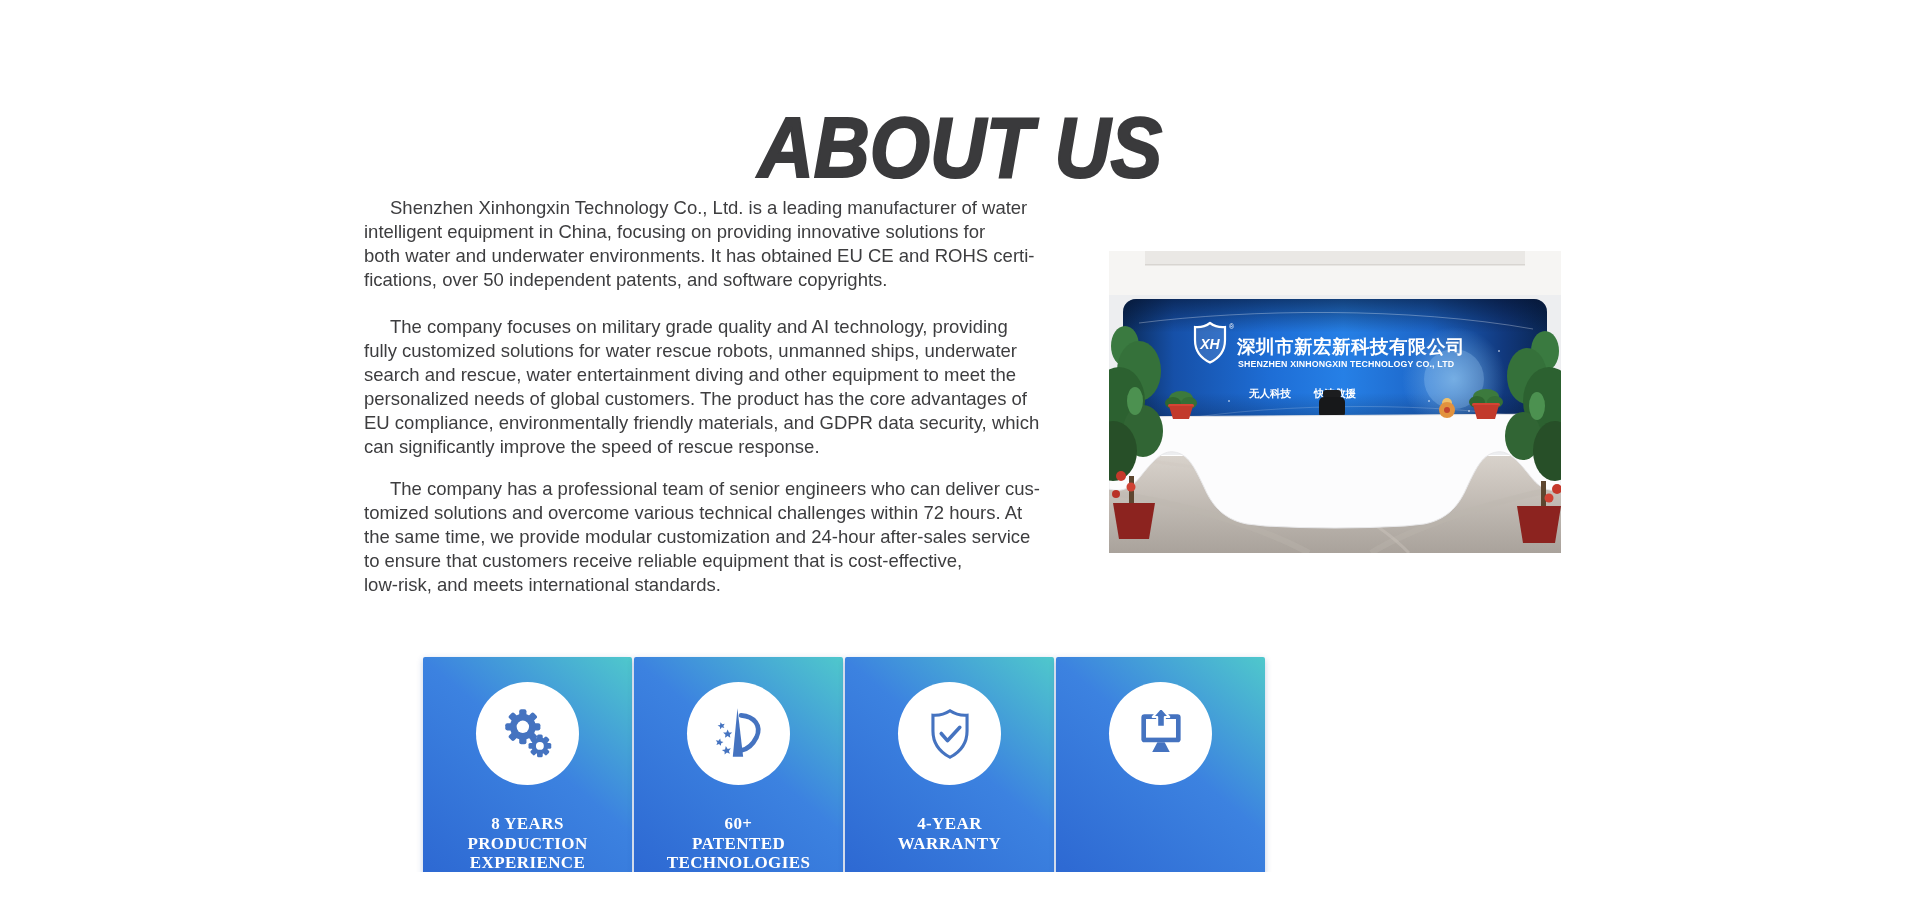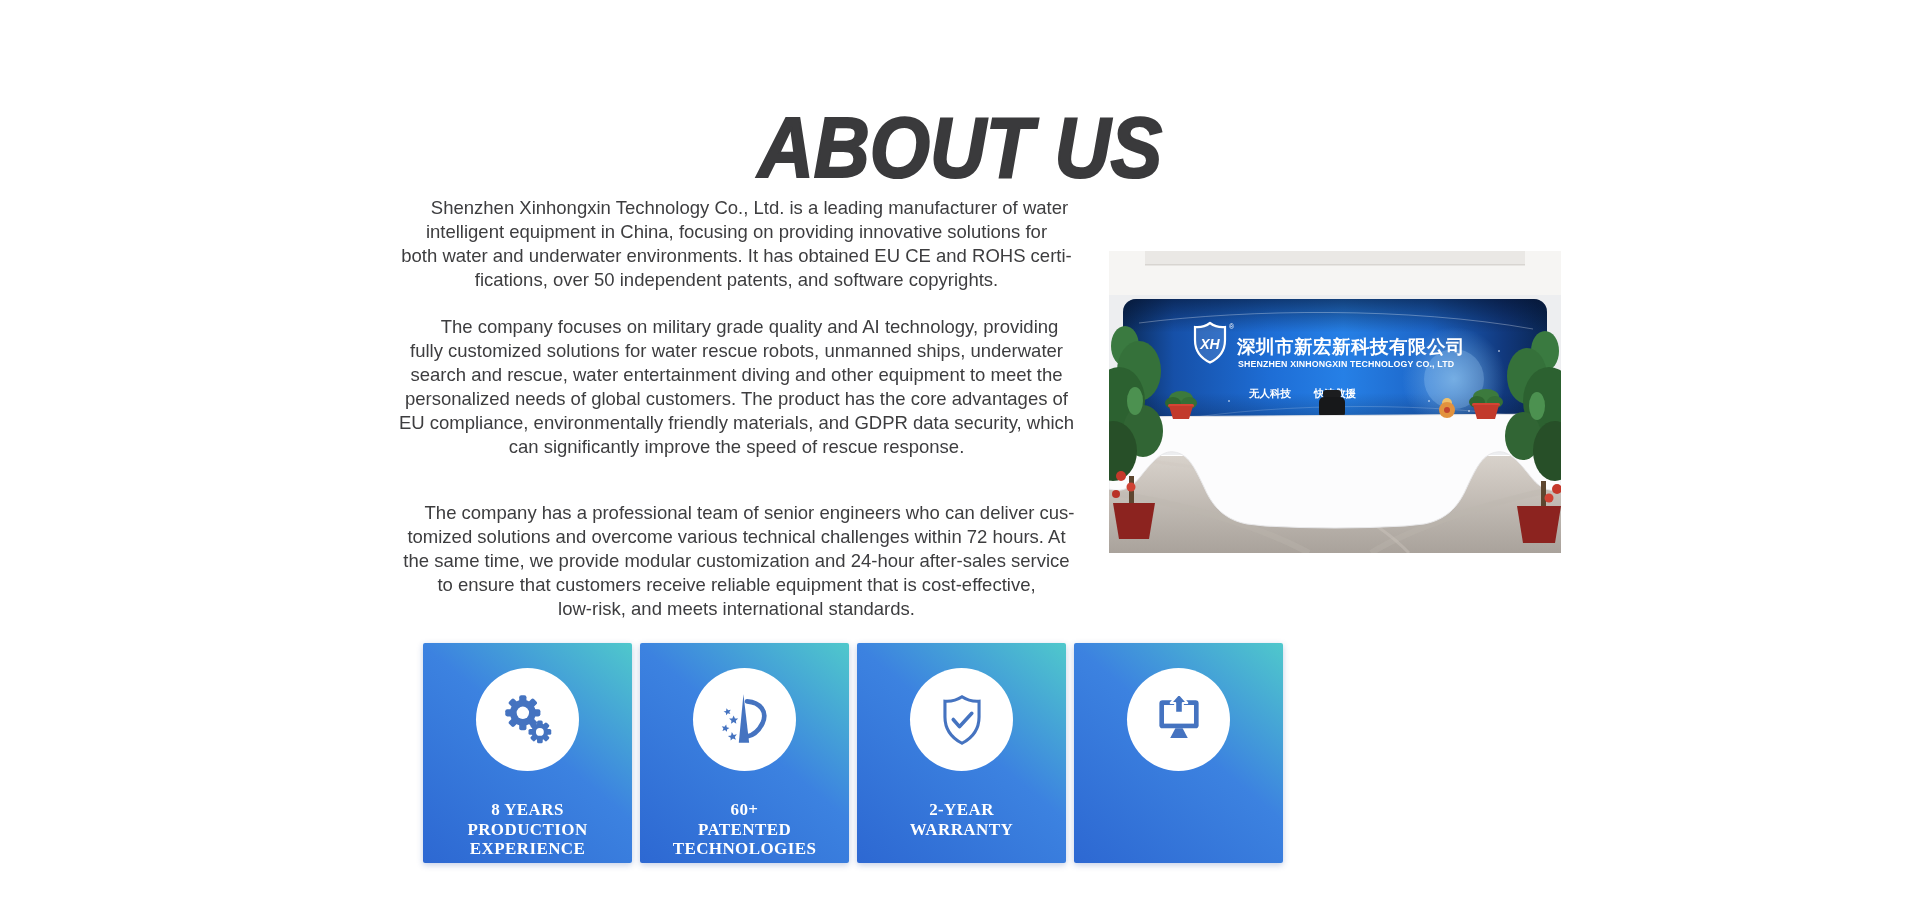--- a/index.html
+++ b/index.html
@@ -7,30 +7,30 @@
           font-family:"Liberation Sans",sans-serif;}
 
   
   .page-title{position:absolute;top:46px;left:0;width:100%;text-align:center;
     font-size:86px;line-height:1;font-weight:700;font-style:italic;color:#3a3a3c;
     -webkit-text-stroke:2.2px #3a3a3c;letter-spacing:0;transform:scaleX(.9);}
 
   
   .about-text{position:absolute;left:364px;top:196px;width:745px;color:#3d3d3f;
     font-size:18.5px;line-height:24px;}
-  .about-text p{margin:0;white-space:pre-line;text-indent:26px;text-align:center;}
+  .about-text p{margin:0;white-space:pre-line;text-indent:26px;}
   .about-text p.p1{margin-bottom:23px;}
-  .about-text p.p2{margin-bottom:42px;}
+  .about-text p.p2{margin-bottom:18px;}
 
   
   .photo{position:absolute;left:1100px;top:242px;width:452px;height:302px;overflow:hidden;}
   .photo svg{display:block;}
 
   
-  .cards{position:absolute;left:423px;top:643px;display:flex;gap:8px;}
+  .cards{position:absolute;left:423px;top:657px;display:flex;gap:2px;}
   .card{position:relative;width:209px;height:220px;border-radius:2px;
     background:linear-gradient(40deg,#2d68d2 0%,#3c82e0 55%,#4fc8cc 100%);
     box-shadow:0 2px 6px rgba(40,80,160,.28);}
   .card .circle{position:absolute;left:53px;top:25px;width:103px;height:103px;border-radius:50%;
     background:#fff;display:flex;align-items:center;justify-content:center;}
   .card .circle svg{width:62px;height:62px;}
   .card .label{position:absolute;left:0;top:157px;width:100%;text-align:center;
     font-family:"Liberation Serif",serif;font-weight:700;font-size:17px;line-height:19.5px;
     color:#fff;letter-spacing:.4px;white-space:pre-line;}
 
@@ -231,21 +231,21 @@
 TECHNOLOGIES</div>
     </div>
 
     <div class="card">
       <div class="circle">
         <svg viewBox="0 0 60 60" fill="none">
           <path d="M30,7.5 C34.5,10.5 41,12.2 46.5,11.8 L46.5,27 C46.5,39.5 39.5,47.5 30,52.5 C20.5,47.5 13.5,39.5 13.5,27 L13.5,11.8 C19,12.2 25.5,10.5 30,7.5 Z" stroke="#4573c0" stroke-width="3"></path>
           <path d="M21.5,29.5 L27.5,36.5 L39.5,23.5" stroke="#4573c0" stroke-width="3.4" stroke-linecap="round" stroke-linejoin="round"></path>
         </svg>
       </div>
-      <div class="label">2-YEAR
+      <div class="label">4-YEAR
 WARRANTY</div>
     </div>
 
     <div class="card">
       <div class="circle">
         <svg viewBox="0 0 60 60">
           <rect x="11" y="11" width="38" height="27" rx="3" fill="#4573c0"></rect>
           <rect x="15.5" y="15.5" width="29" height="18" fill="#ffffff"></rect>
           <polygon points="26.5,38 33.5,38 38.5,47.5 21.5,47.5" fill="#4573c0"></polygon>
           <polygon points="30,4.5 38,13.5 33.7,13.5 33.7,23 26.3,23 26.3,13.5 22,13.5" fill="#4573c0" stroke="#ffffff" stroke-width="2" stroke-linejoin="round"></polygon>

